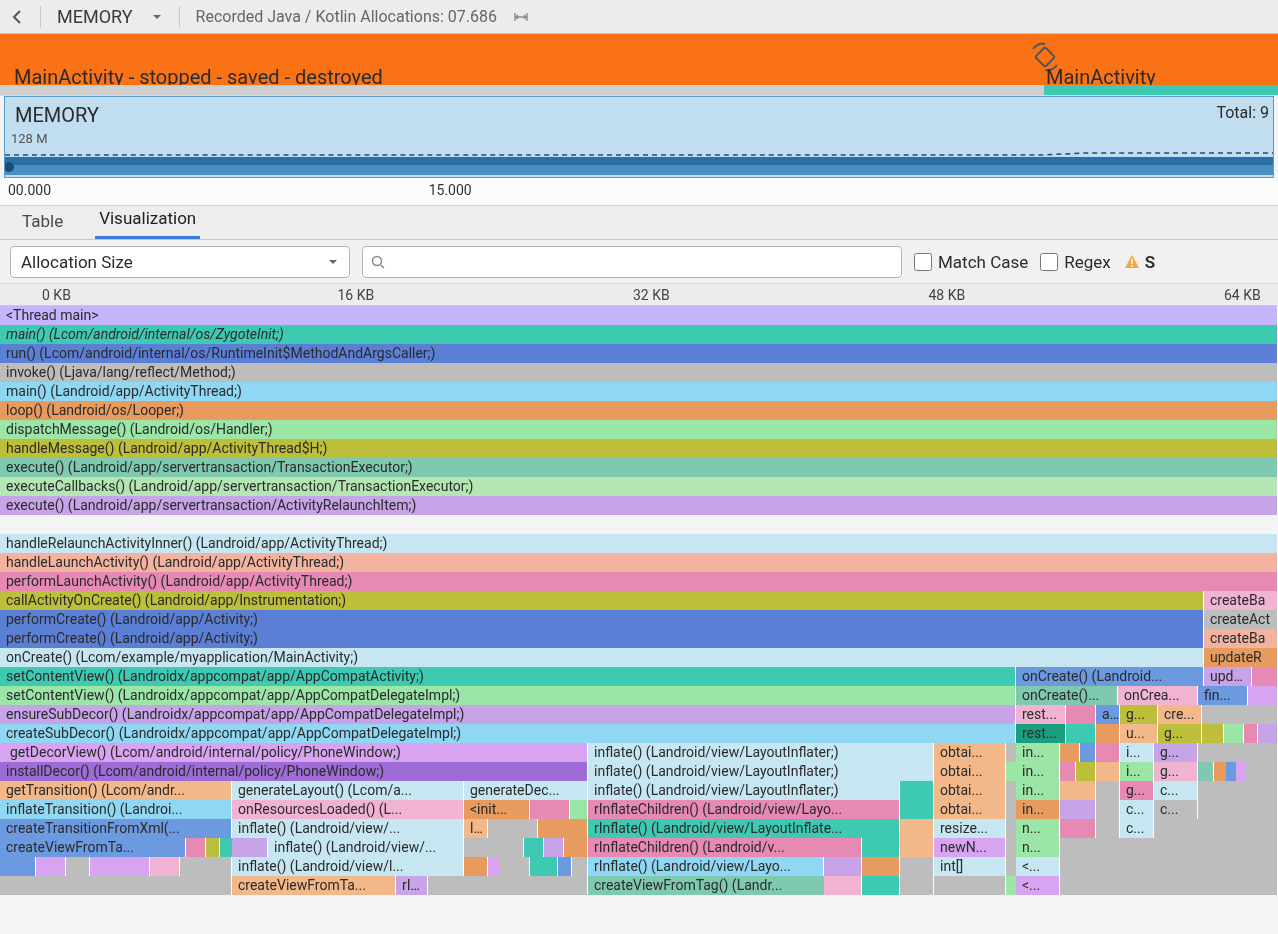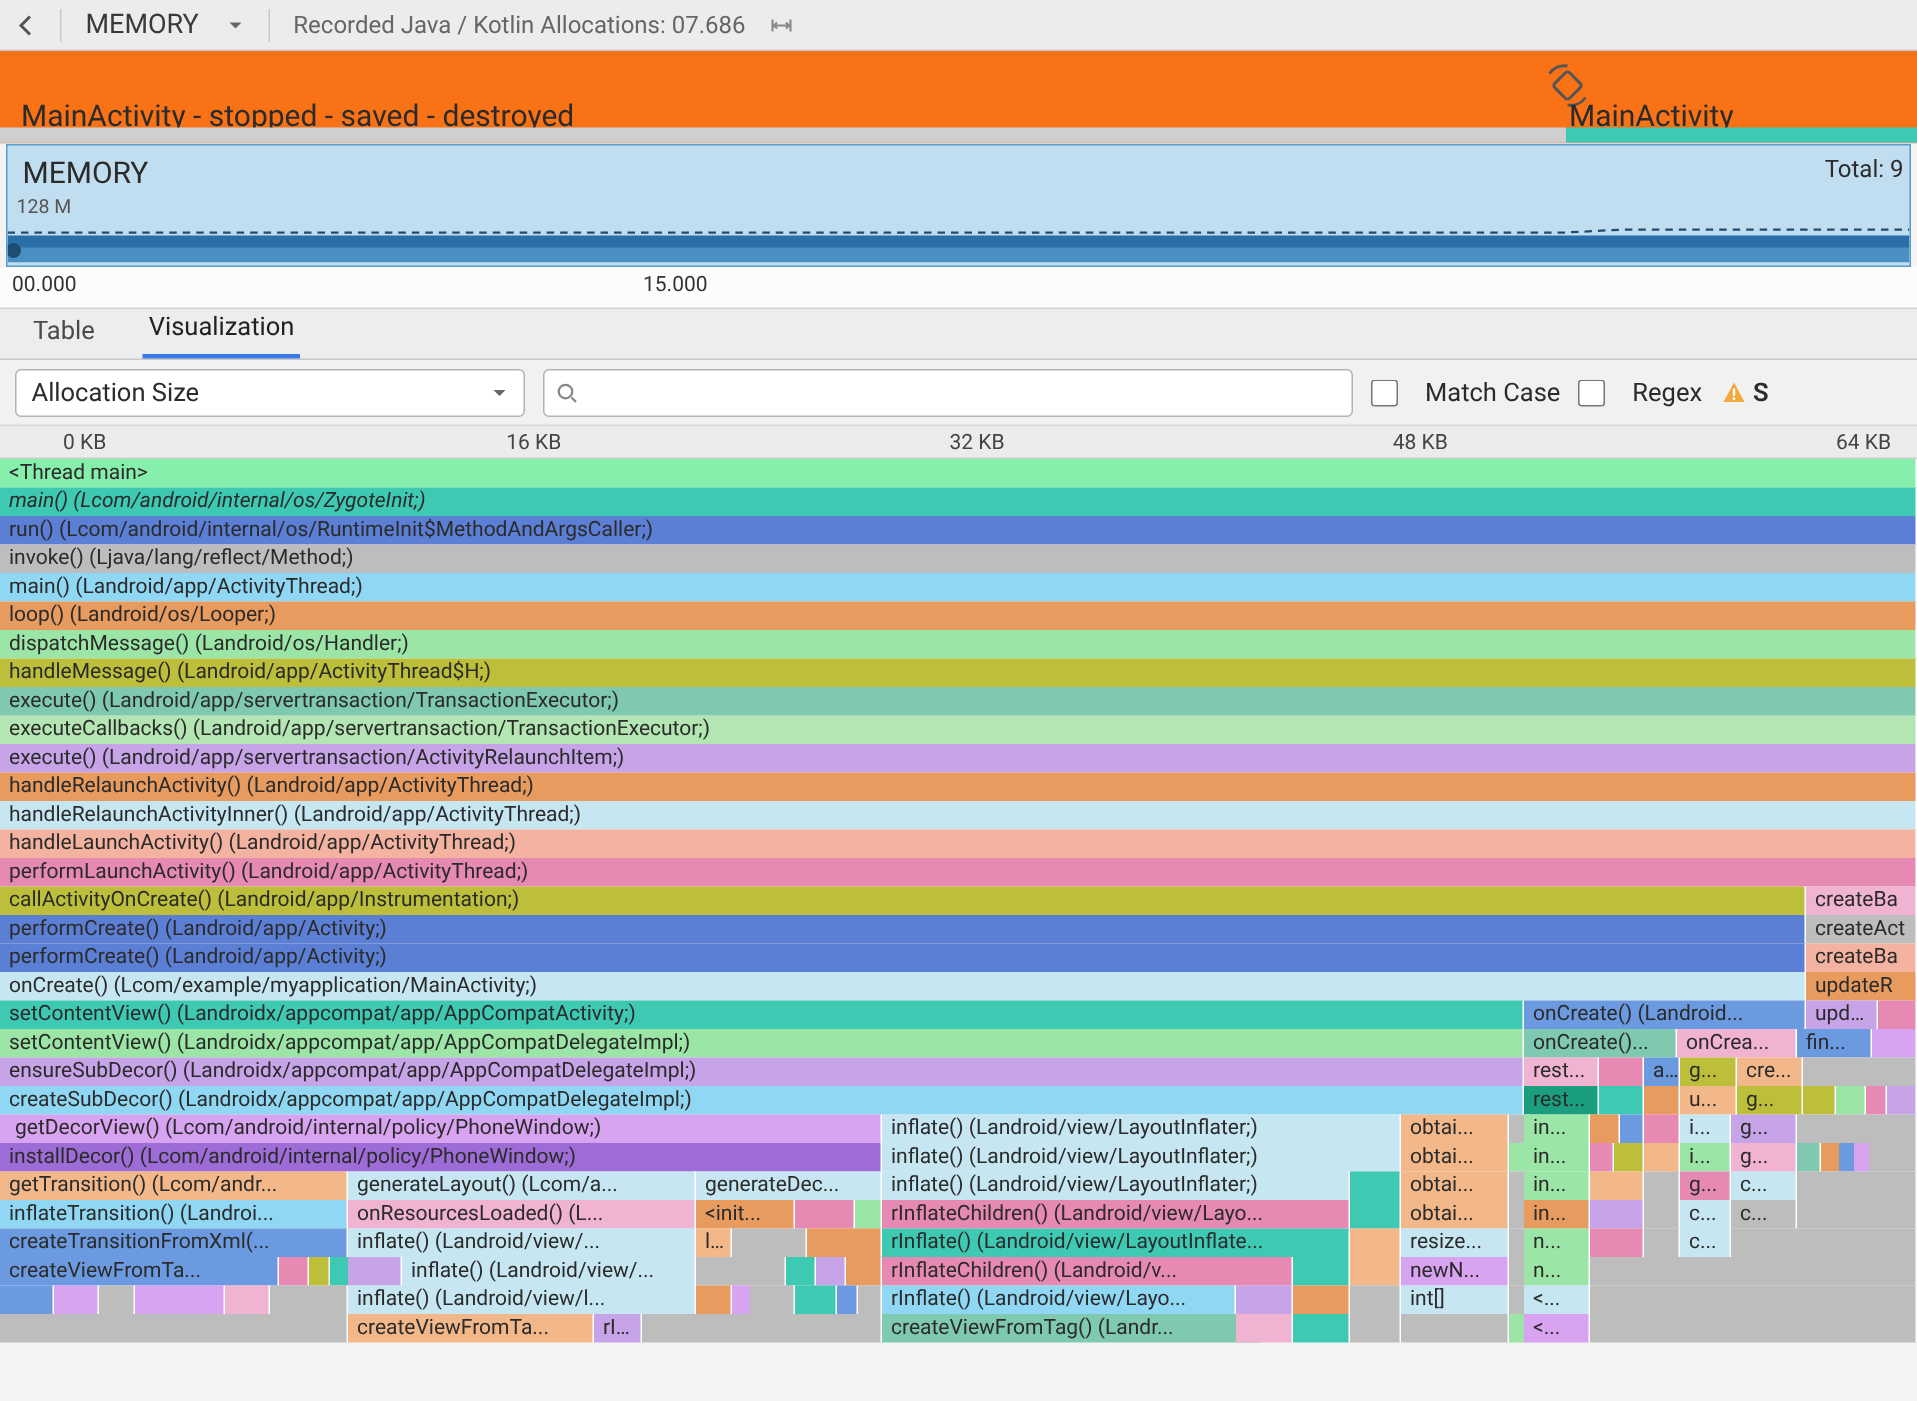--- a/index.html
+++ b/index.html
@@ -21,21 +21,21 @@
   .memory-panel .chart { position: absolute; left: 0; right: 0; top: 54px; height: 24px; }
   .timeline-ticks { display: flex; height: 28px; align-items: flex-start; padding: 4px 8px; font-size: 14px; color: #333; border-bottom: 1px solid #d4d4d4; background: #fcfcfc; }
   .timeline-ticks span { flex: 1; }
   .tabs { display: flex; height: 34px; align-items: flex-end; background: #ededed; border-bottom: 1px solid #c9c9c9; padding: 0 18px; gap: 28px; }
   .tab { font-size: 17px; padding: 6px 4px 8px; color: #4a4a4a; cursor: pointer; }
   .tab.active { color: #222; border-bottom: 3px solid #3b78e7; }
   .filter-row { display: flex; align-items: center; height: 44px; background: #f1f1f1; padding: 6px 10px; gap: 12px; border-bottom: 1px solid #dadada; }
   .dropdown { display: flex; align-items: center; justify-content: space-between; width: 340px; height: 32px; border: 1px solid #b3b3b3; background: #fff; border-radius: 4px; padding: 0 10px; font-size: 17px; }
   .search-box { display: flex; align-items: center; width: 540px; height: 32px; border: 1px solid #b3b3b3; background: #fff; border-radius: 4px; padding: 0 8px; gap: 6px; }
   .search-box input { border: none; outline: none; flex: 1; font-size: 15px; background: transparent; }
-  .chk { display: flex; align-items: center; gap: 18px; font-size: 17px; }
+  .chk { display: flex; align-items: center; gap: 6px; font-size: 17px; }
   .chk input { width: 18px; height: 18px; }
   .warn-txt { font-size: 17px; font-weight: 600; display: flex; align-items: center; gap: 4px; }
   .ruler { display: flex; height: 22px; align-items: center; background: #ececec; border-bottom: 1px solid #ccc; font-size: 14px; color: #444; padding-left: 36px; }
   .ruler span { flex: 1; padding-left: 6px; }
   .flame { position: relative; width: 1278px; }
   .frow { position: absolute; height: 19px; white-space: nowrap; overflow: hidden; text-overflow: ellipsis; font-size: 14px; line-height: 19px; padding: 0 6px; border-right: 1px solid #fff; cursor: pointer; }
   svg { display: block; }
 </style>
 </head>
 <body>
@@ -137,32 +137,31 @@
 
 <div class="ruler">
   <span>0 KB</span>
   <span>16 KB</span>
   <span>32 KB</span>
   <span>48 KB</span>
   <span style="flex:0 0 60px">64 KB</span>
 </div>
 
 <div class="flame" id="flame" style="height: 589px;">
-    <div class="frow" title="&lt;Thread main&gt;" style="top: 0px; left: 0px; width: 1278px; background: #86efac;">&lt;Thread main&gt;</div>
+    <div class="frow" title="&lt;Thread main&gt;" style="top: 0px; left: 0px; width: 1278px; background: #c4b5fd;">&lt;Thread main&gt;</div>
     <div class="frow" title="main() (Lcom/android/internal/os/ZygoteInit;)" style="top: 19px; left: 0px; width: 1278px; background: rgb(62, 201, 179); font-style: italic;">main() (Lcom/android/internal/os/ZygoteInit;)</div>
     <div class="frow" title="run() (Lcom/android/internal/os/RuntimeInit$MethodAndArgsCaller;)" style="top: 38px; left: 0px; width: 1278px; background: rgb(92, 127, 214);">run() (Lcom/android/internal/os/RuntimeInit$MethodAndArgsCaller;)</div>
     <div class="frow" title="invoke() (Ljava/lang/reflect/Method;)" style="top: 57px; left: 0px; width: 1278px; background: rgb(189, 189, 189);">invoke() (Ljava/lang/reflect/Method;)</div>
     <div class="frow" title="main() (Landroid/app/ActivityThread;)" style="top: 76px; left: 0px; width: 1278px; background: rgb(143, 215, 242);">main() (Landroid/app/ActivityThread;)</div>
     <div class="frow" title="loop() (Landroid/os/Looper;)" style="top: 95px; left: 0px; width: 1278px; background: rgb(232, 155, 94);">loop() (Landroid/os/Looper;)</div>
     <div class="frow" title="dispatchMessage() (Landroid/os/Handler;)" style="top: 114px; left: 0px; width: 1278px; background: rgb(155, 230, 166);">dispatchMessage() (Landroid/os/Handler;)</div>
     <div class="frow" title="handleMessage() (Landroid/app/ActivityThread$H;)" style="top: 133px; left: 0px; width: 1278px; background: rgb(189, 191, 58);">handleMessage() (Landroid/app/ActivityThread$H;)</div>
     <div class="frow" title="executeCallbacks() (Landroid/app/servertransaction/TransactionExecutor;)" style="top: 171px; left: 0px; width: 1278px; background: rgb(179, 230, 179);">executeCallbacks() (Landroid/app/servertransaction/TransactionExecutor;)</div>
     <div class="frow" title="execute() (Landroid/app/servertransaction/TransactionExecutor;)" style="top: 152px; left: 0px; width: 1278px; background: rgb(127, 201, 176);">execute() (Landroid/app/servertransaction/TransactionExecutor;)</div>
     <div class="frow" title="execute() (Landroid/app/servertransaction/ActivityRelaunchItem;)" style="top: 190px; left: 0px; width: 1278px; background: rgb(199, 163, 232);">execute() (Landroid/app/servertransaction/ActivityRelaunchItem;)</div>
-    <div class="frow" title="handleRelaunchActivity() (Landroid/app/ActivityThread;)" style="top: 209px; left: 0px; width: 1278px; background: rgb(232, 155, 94);">handleRelaunchActivity() (Landroid/app/ActivityThread;)</div>
     <div class="frow" title="handleRelaunchActivityInner() (Landroid/app/ActivityThread;)" style="top: 228px; left: 0px; width: 1278px; background: rgb(198, 230, 242);">handleRelaunchActivityInner() (Landroid/app/ActivityThread;)</div>
     <div class="frow" title="handleLaunchActivity() (Landroid/app/ActivityThread;)" style="top: 247px; left: 0px; width: 1278px; background: rgb(243, 179, 160);">handleLaunchActivity() (Landroid/app/ActivityThread;)</div>
     <div class="frow" title="performLaunchActivity() (Landroid/app/ActivityThread;)" style="top: 266px; left: 0px; width: 1278px; background: rgb(230, 138, 179);">performLaunchActivity() (Landroid/app/ActivityThread;)</div>
     <div class="frow" title="callActivityOnCreate() (Landroid/app/Instrumentation;)" style="top: 285px; left: 0px; width: 1204px; background: rgb(189, 191, 58);">callActivityOnCreate() (Landroid/app/Instrumentation;)</div>
     <div class="frow" title="createBa" style="top: 285px; left: 1204px; width: 74px; background: rgb(240, 179, 209);">createBa</div>
     <div class="frow" title="performCreate() (Landroid/app/Activity;)" style="top: 304px; left: 0px; width: 1204px; background: rgb(92, 127, 214);">performCreate() (Landroid/app/Activity;)</div>
     <div class="frow" title="createAct" style="top: 304px; left: 1204px; width: 74px; background: rgb(189, 189, 189);">createAct</div>
     <div class="frow" title="performCreate() (Landroid/app/Activity;)" style="top: 323px; left: 0px; width: 1204px; background: rgb(92, 127, 214);">performCreate() (Landroid/app/Activity;)</div>
     <div class="frow" title="createBa" style="top: 323px; left: 1204px; width: 74px; background: rgb(243, 179, 160);">createBa</div>
     <div class="frow" title="onCreate() (Lcom/example/myapplication/MainActivity;)" style="top: 342px; left: 0px; width: 1204px; background: rgb(198, 230, 242);">onCreate() (Lcom/example/myapplication/MainActivity;)</div>

